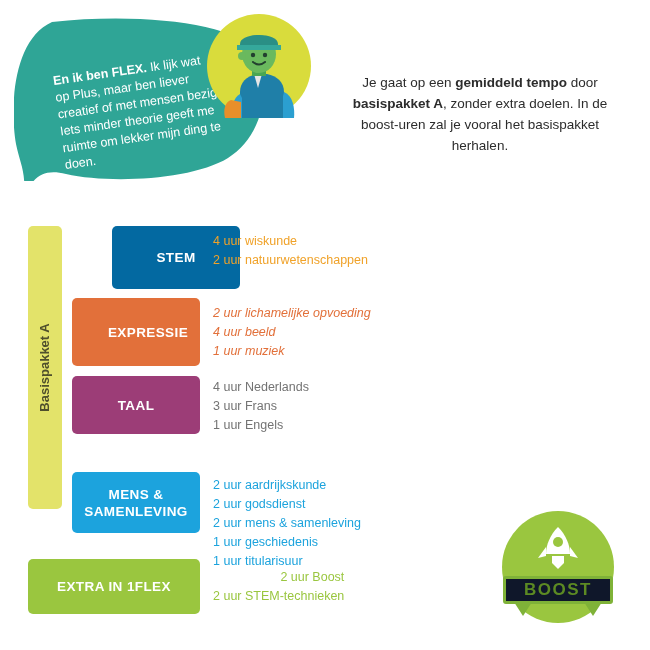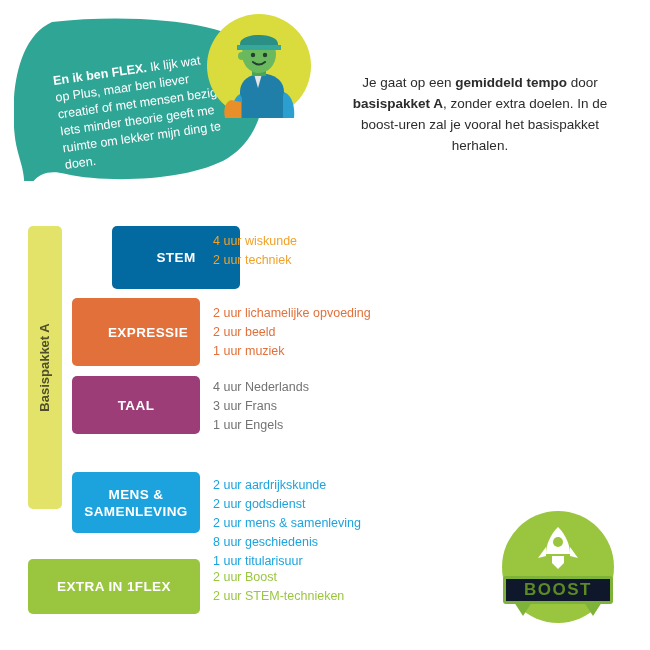--- a/index.html
+++ b/index.html
@@ -185,52 +185,52 @@
 
   <div class="basis-bar">
     <div class="basis-bar-label">Basispakket A</div>
   </div>
 
   <div id="rows">
       <div class="row" style="left: 0px; top: 226px; width: 650px; height: 59px;">
         <div class="row-block" style="left: 72px; width: 128px; height: 63px; background: #0369a1; color: rgb(255, 255, 255); margin-left: 40px;">STEM</div>
         <div class="row-items" style="left: 213px; top: 6px; color: rgb(240, 162, 41);">
           <div>4 uur wiskunde</div>
-          <div>2 uur techniek</div>
+          <div>2 uur natuurwetenschappen</div>
         </div>
       </div>
       <div class="row" style="left: 0px; top: 298px; width: 650px; height: 68px;">
         <div class="row-block" style="left: 72px; width: 128px; height: 68px; background: rgb(226, 112, 58); color: rgb(255, 255, 255); padding-left: 24px;">EXPRESSIE</div>
-        <div class="row-items" style="left: 213px; top: 6px; color: rgb(226, 112, 58);">
+        <div class="row-items" style="left: 213px; top: 6px; color: rgb(226, 112, 58); font-style: italic;">
           <div>2 uur lichamelijke opvoeding</div>
-          <div>2 uur beeld</div>
+          <div>4 uur beeld</div>
           <div>1 uur muziek</div>
         </div>
       </div>
       <div class="row" style="left: 0px; top: 376px; width: 650px; height: 58px;">
         <div class="row-block" style="left: 72px; width: 128px; height: 58px; background: rgb(156, 61, 119); color: rgb(255, 255, 255);">TAAL</div>
         <div class="row-items" style="left: 213px; top: 2px; color: #737373;">
           <div>4 uur Nederlands</div>
           <div>3 uur Frans</div>
           <div>1 uur Engels</div>
         </div>
       </div>
       <div class="row" style="left: 0px; top: 472px; width: 650px; height: 61px;">
         <div class="row-block" style="left: 72px; width: 128px; height: 61px; background: rgb(28, 163, 221); color: rgb(255, 255, 255);">MENS &amp; SAMENLEVING</div>
         <div class="row-items" style="left: 213px; top: 4px; color: rgb(28, 163, 221);">
           <div>2 uur aardrijkskunde</div>
           <div>2 uur godsdienst</div>
           <div>2 uur mens &amp; samenleving</div>
-          <div>8 uur geschiedenis</div>
+          <div>1 uur geschiedenis</div>
           <div>1 uur titularisuur</div>
         </div>
       </div>
       <div class="row" style="left: 0px; top: 559px; width: 650px; height: 55px;">
         <div class="row-block" style="left: 28px; width: 172px; height: 55px; background: rgb(154, 198, 63); color: rgb(255, 255, 255);">EXTRA IN 1FLEX</div>
-        <div class="row-items" style="left: 213px; top: 9px; color: rgb(154, 198, 63);">
+        <div class="row-items" style="left: 213px; top: 9px; color: rgb(154, 198, 63); text-align: right;">
           <div>2 uur Boost</div>
           <div>2 uur STEM-technieken</div>
         </div>
       </div>
     </div>
 
   <div class="boost">
     <div class="boost-circle"></div>
     <svg style="position:absolute;left:30px;top:14px" width="52" height="50" viewBox="0 0 52 50">
       <path d="M26 2 C34 10 38 20 38 29 L14 29 C14 20 18 10 26 2 Z" fill="#ffffff"></path>

